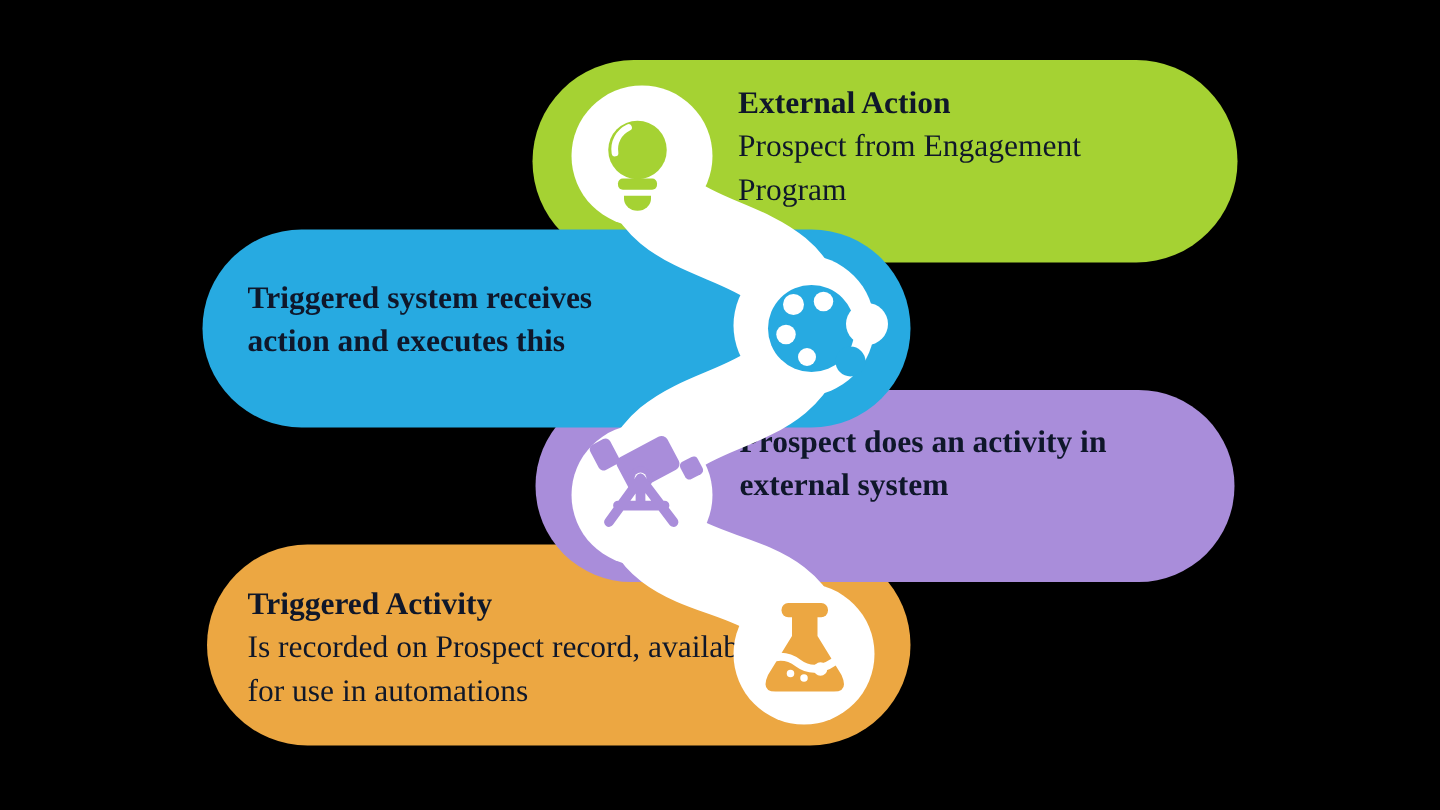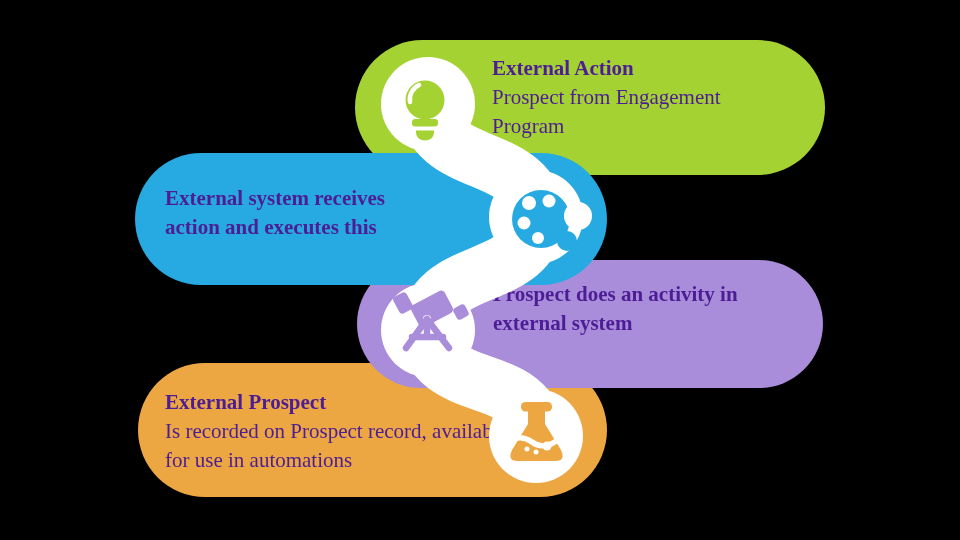--- a/index.html
+++ b/index.html
@@ -7,21 +7,21 @@
   .canvas{
     position:relative;width:960px;height:540px;background:#000;overflow:hidden;
     font-family:"Liberation Serif", serif;
   }
   .card{position:absolute;border-radius:70px;}
   #card-external-action  {left:355px;top:40px; width:470px;height:135px;z-index:1;}
   #card-external-system  {left:135px;top:153px;width:472px;height:132px;z-index:3;}
   #card-prospect-activity{left:357px;top:260px;width:466px;height:128px;z-index:2;}
   #card-external-activity{left:138px;top:363px;width:469px;height:134px;z-index:1;}
 
-  .card-text{position:absolute;color:#4c1d95;font-size:21px;line-height:29px;}
+  .card-text{position:absolute;color:#0f172a;font-size:21px;line-height:29px;}
   #card-external-action   .card-text{left:137px;top:14px;width:300px;}
   #card-external-system   .card-text{left:30px; top:31px;width:280px;font-weight:bold;}
   #card-prospect-activity .card-text{left:136px;top:20px;width:310px;font-weight:bold;}
   #card-external-activity .card-text{left:27px; top:25px;width:345px;}
   .card-title{font-weight:bold;}
 
   svg.chain{position:absolute;left:0;top:0;z-index:4;pointer-events:none;}
 </style>
 </head>
 <body>
@@ -29,30 +29,30 @@
 <div class="canvas" style="background-color: rgb(0, 0, 0);">
 
   <div class="card" id="card-external-action" style="background-color: rgb(165, 210, 51);">
     <div class="card-text">
       <div class="card-title">External Action</div>
       <div class="card-body">Prospect from Engagement Program</div>
     </div>
   </div>
 
   <div class="card" id="card-external-system" style="background-color: rgb(39, 170, 225);">
-    <div class="card-text">External system receives action and executes this</div>
+    <div class="card-text">Triggered system receives action and executes this</div>
   </div>
 
   <div class="card" id="card-prospect-activity" style="background-color: rgb(169, 141, 218);">
     <div class="card-text">Prospect does an activity in external system</div>
   </div>
 
   <div class="card" id="card-external-activity" style="background-color: rgb(236, 167, 66);">
     <div class="card-text">
-      <div class="card-title">External Prospect</div>
+      <div class="card-title">Triggered Activity</div>
       <div class="card-body">Is recorded on Prospect record, available for use in automations</div>
     </div>
   </div>
 
   <svg class="chain" width="960" height="540" viewBox="0 0 960 540">
 
     <g stroke="#ffffff" stroke-width="56" stroke-linecap="round" fill="none" style="color: rgb(255, 255, 255);">
       <path d="M428,104 C428,172 536,149 536,217"></path>
       <path d="M536,217 C536,285 428,262 428,330"></path>
       <path d="M428,330 C428,398 536,368 536,436"></path>

